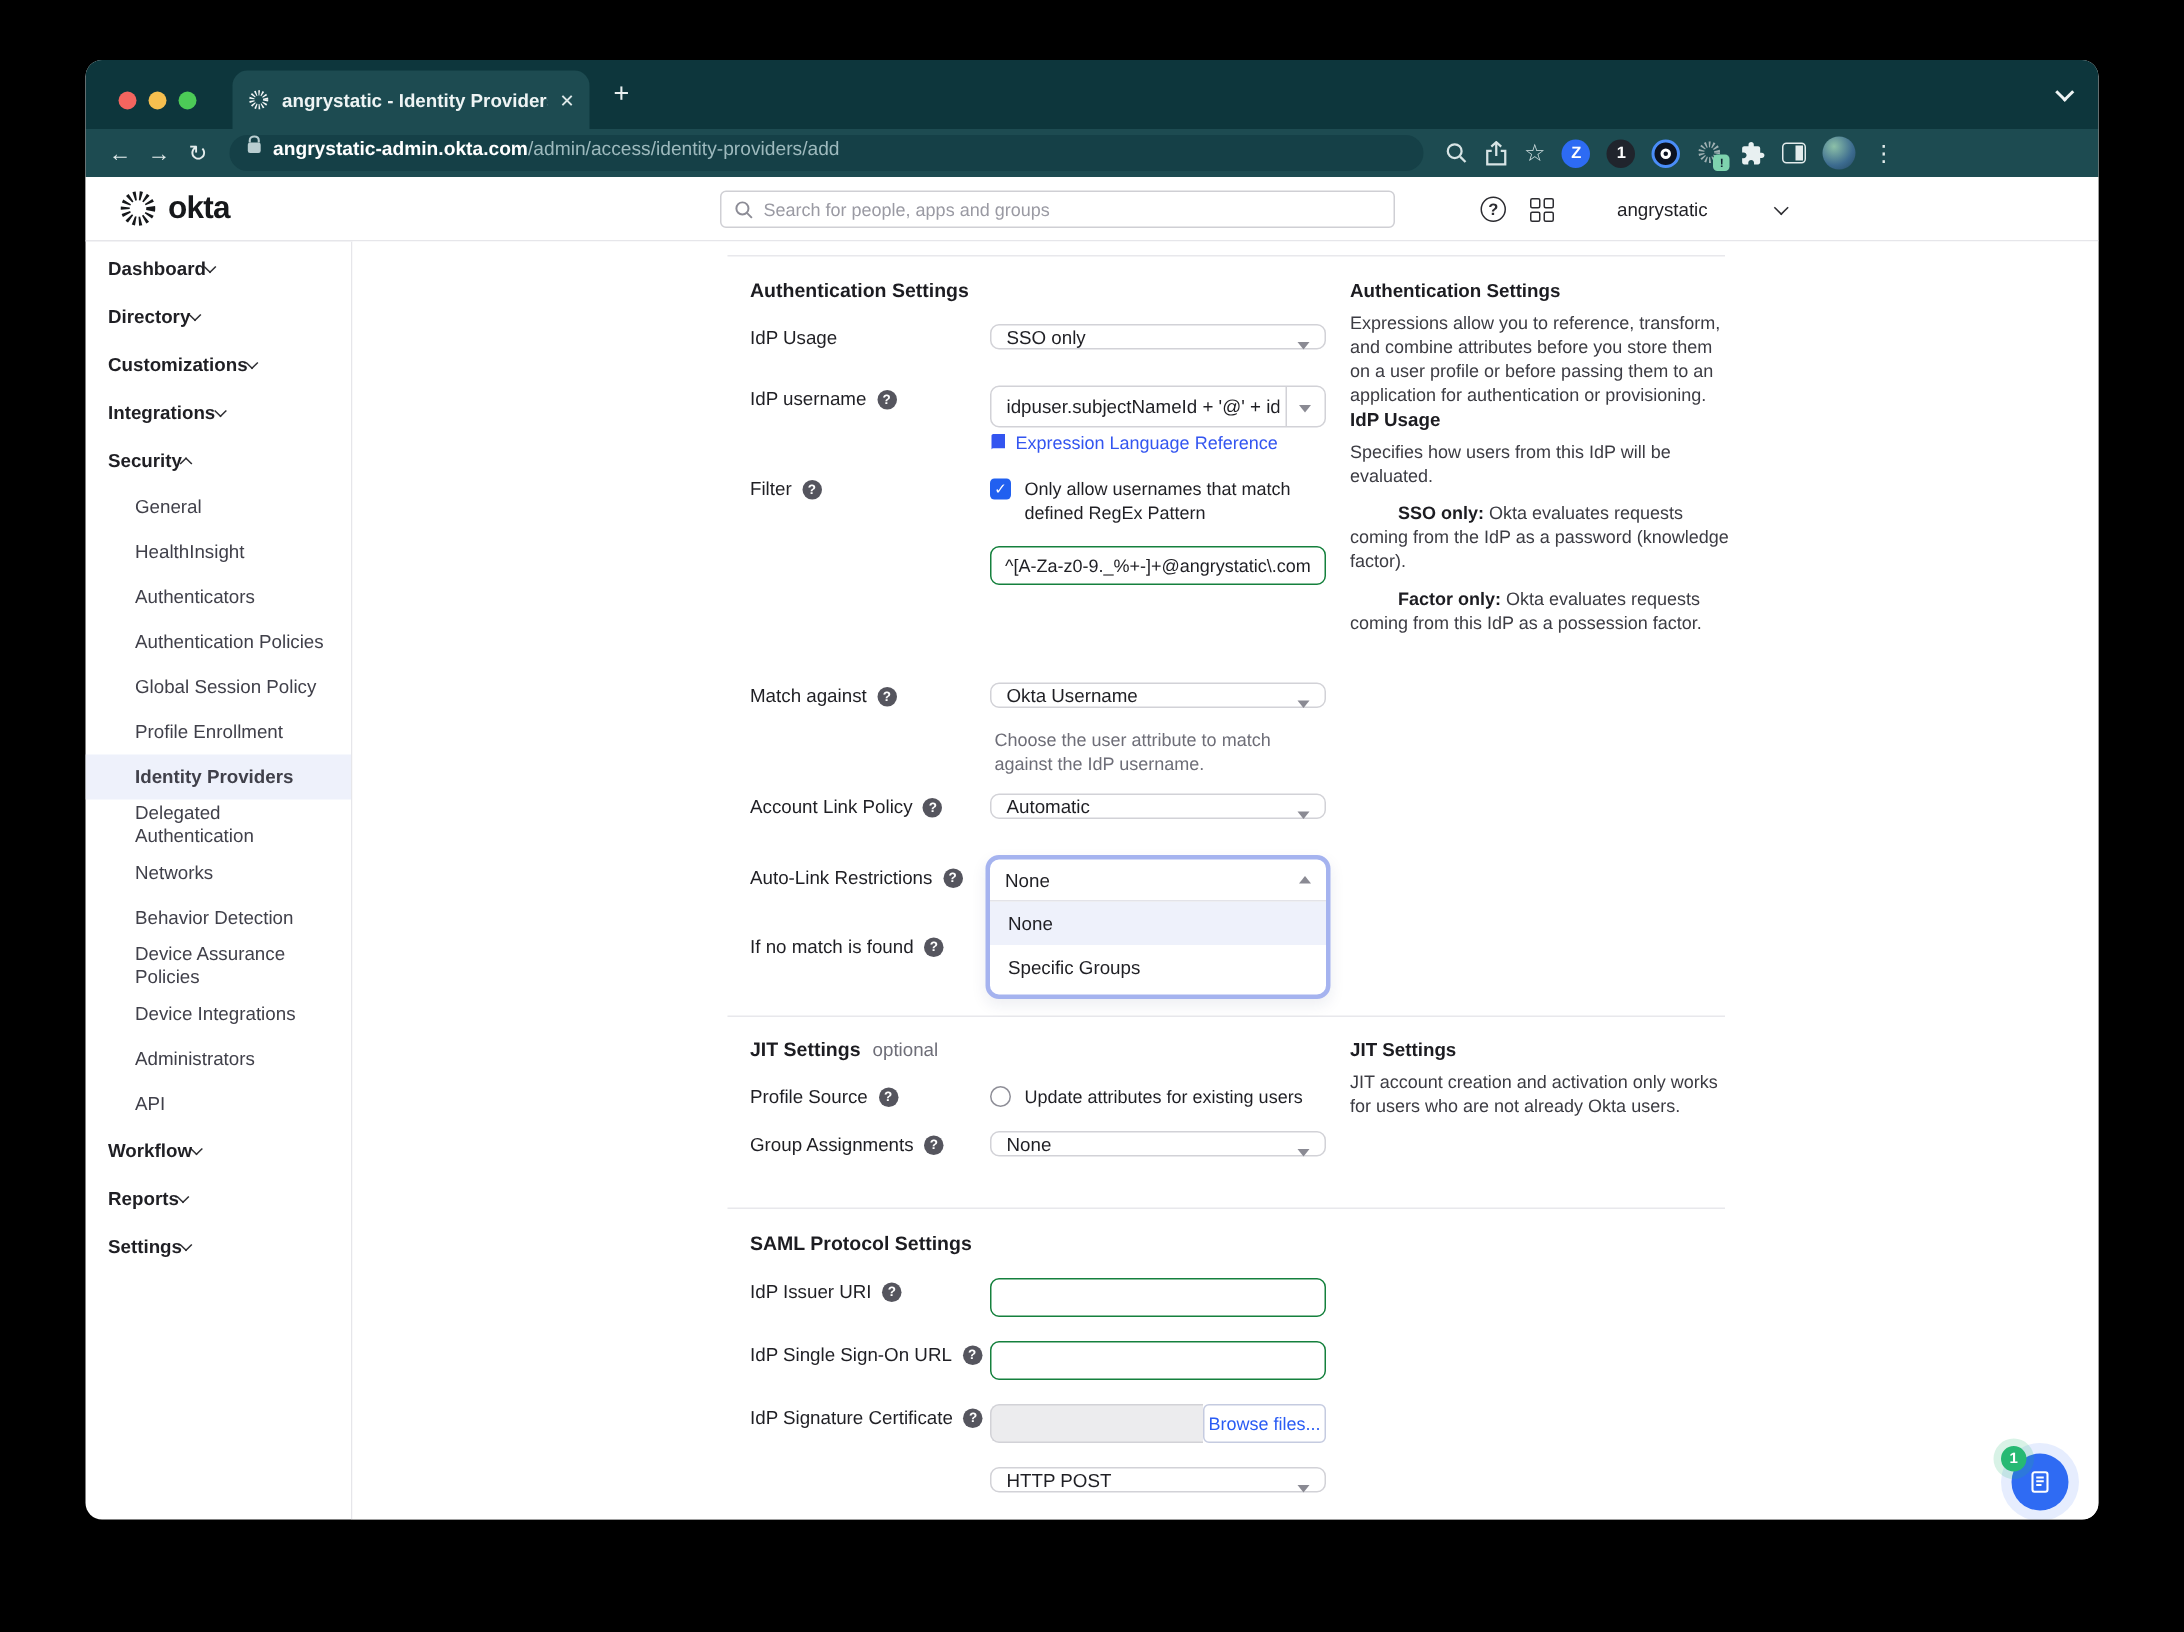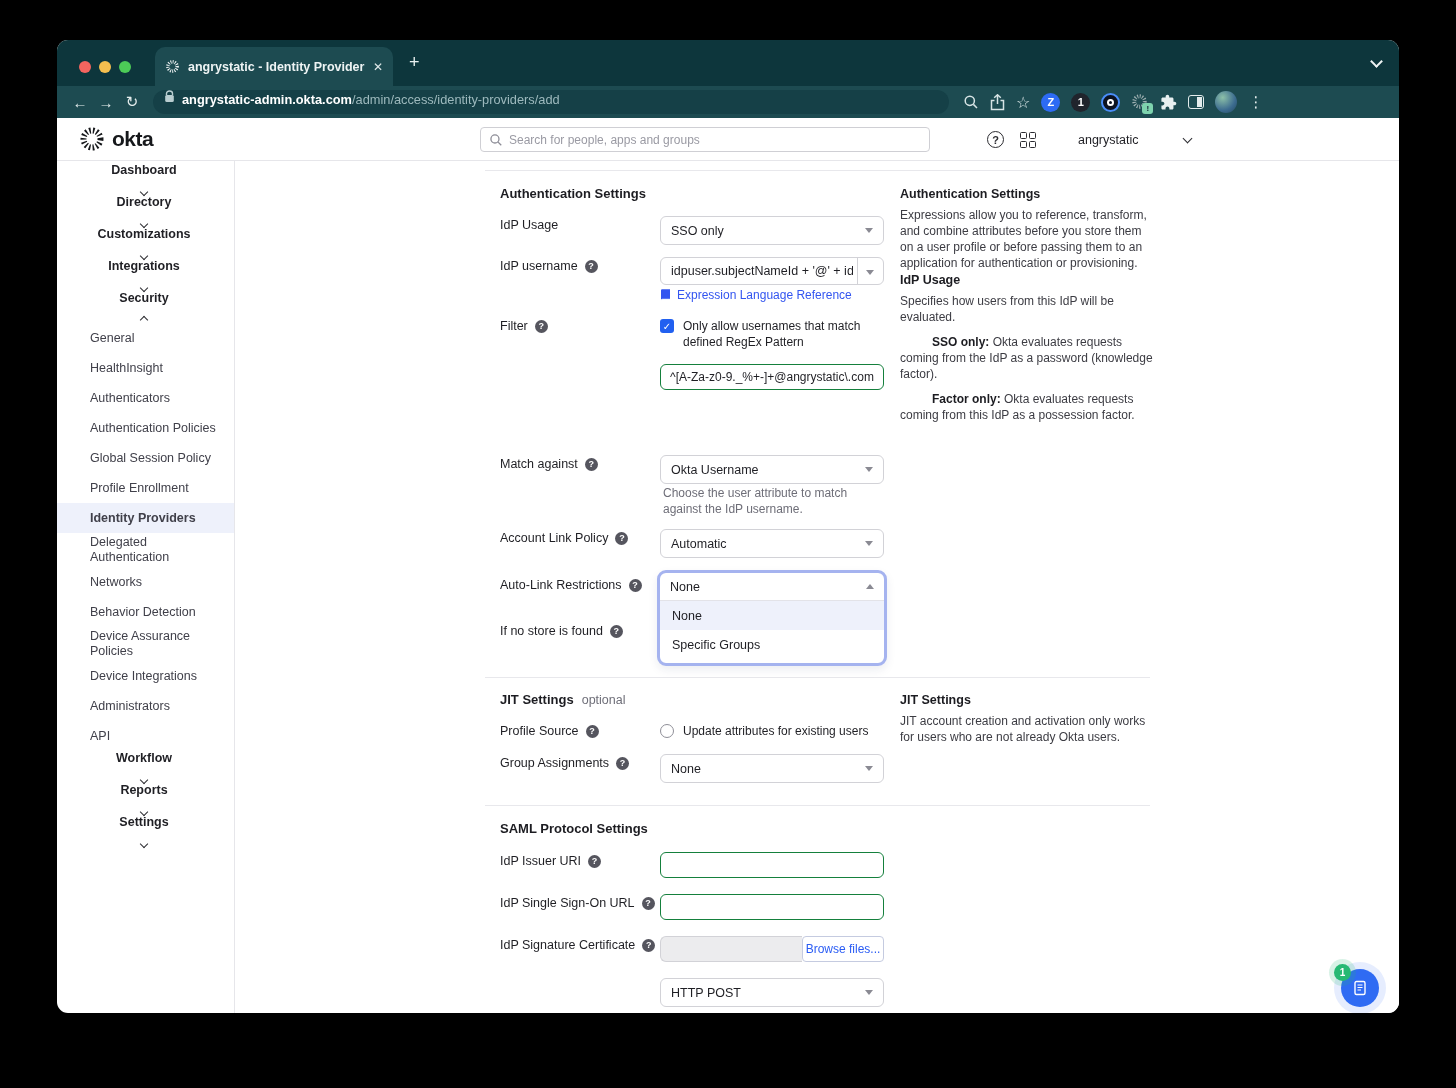--- a/index.html
+++ b/index.html
@@ -45,35 +45,35 @@
   .hdr-right { position:absolute; left:930px; top:0; height:43px; display:flex; align-items:center; gap:16px; }
   .help-circle { width:17px; height:17px; border:1.6px solid #2c2c31; border-radius:50%; color:#2c2c31; font-size:11px; font-weight:700; display:flex; align-items:center; justify-content:center; }
   .grid-ic { display:grid; grid-template-columns:7px 7px; grid-template-rows:7px 7px; gap:2px; }
   .grid-ic i { border:1.5px solid #2c2c31; border-radius:1.5px; }
   .account { margin-left:26px; font-size:12.5px; color:#1f1f24; }
   .acct-chev { margin-left:30px; width:7px; height:7px; border-right:1.6px solid #2c2c31; border-bottom:1.6px solid #2c2c31; transform:rotate(45deg); margin-top:-3px; }
 
   
   .app-body { display:flex; height:852px; }
   .sidebar { width:178px; border-right:1px solid #e6e6ea; padding-top:2px; }
-  .sb-section { height:32px; display:flex; align-items:center; justify-content:space-between; padding:0 18px 0 15px; font-size:12.5px; font-weight:700; color:#1f1f24; cursor:pointer;flex-direction:column; }
+  .sb-section { height:32px; display:flex; align-items:center; padding:0 18px 0 15px; font-size:12.5px; font-weight:700; color:#1f1f24; cursor:pointer; }
   .sb-child { min-height:30px; display:flex; align-items:center; padding:2px 16px 2px 33px; font-size:12.5px; color:#40404a; cursor:pointer; line-height:15px; }
   .sb-selected { background:#eef1fb;font-weight:bold; }
   .chev { width:6px; height:6px; border-right:1.5px solid #2c2c31; border-bottom:1.5px solid #2c2c31; }
   .chev-down { transform:rotate(45deg); margin-top:-2px; }
   .chev-up { transform:rotate(-135deg); margin-top:3px; }
 
   .main { position:relative; flex:1; overflow:hidden; background:#fff; }
   .hr { position:absolute; left:250px; width:665px; height:1px; background:#e8e8ec; }
   .sec-head { position:absolute; left:265px; font-size:13px; font-weight:700; color:#1c1c21; }
   .opt { font-weight:400; color:#6e6e78; font-size:12.5px; margin-left:8px; }
   .flabel { position:absolute; left:265px; font-size:12.5px; color:#1f1f24; display:flex; align-items:center; gap:7px; }
   .q { width:13px; height:13px; border-radius:50%; background:#55555e; color:#fff; font-size:9px; font-weight:700; display:inline-flex; align-items:center; justify-content:center; }
   .ctl { position:absolute; left:425px; width:224px; }
-  .select { height:29px; border:1px solid #d2d2d7; border-radius:6px; background:#fff; display:flex; align-items:center; padding:0 10px; font-size:12.5px; color:#1f1f24; position:relative; cursor:pointer; }
+  .select { height:17px; border:1px solid #d2d2d7; border-radius:6px; background:#fff; display:flex; align-items:center; padding:0 10px; font-size:12.5px; color:#1f1f24; position:relative; cursor:pointer; }
   .sel-arrow { position:absolute; right:10px; top:11px; width:0; height:0; border-left:4px solid transparent; border-right:4px solid transparent; border-top:5px solid #8a8a93; }
   .sel-arrow-up { position:absolute; right:10px; top:11px; width:0; height:0; border-left:4px solid transparent; border-right:4px solid transparent; border-bottom:5px solid #8a8a93; }
   .sel-split { position:absolute; right:0; top:0; bottom:0; width:26px; border-left:1px solid #d2d2d7; }
   .tinput { height:26px; width:224px; border:1px solid #15803d; border-radius:6px; padding:0 9px; font-size:12px; color:#1f1f24; font-family:"Liberation Sans",sans-serif; outline:none; }
   .helper { position:absolute; left:428px; width:218px; font-size:12px; color:#6e6e78; line-height:16px; }
   .blue-link { display:flex; align-items:center; gap:6px; font-size:12px; color:#3355f0; cursor:pointer; }
   .cb-row { position:absolute; left:425px; display:flex; gap:9px; }
   .cb-checked { width:14px; height:14px; border-radius:3px; background:#2160f0; color:#fff; font-size:10px; display:flex; align-items:center; justify-content:center; flex:none; margin-top:1px; }
   .cb-empty { width:14px; height:14px; border-radius:50%; border:1.5px solid #8f8f98; background:#fff; flex:none; margin-top:1px; }
   .cb-label { font-size:12px; color:#1f1f24; line-height:16px; width:205px; }
@@ -349,21 +349,21 @@
             <span class="sel-arrow-up"></span>
           </div>
         <div id="autolink-menu">
             <div class="combo-opt hl">None</div>
             <div class="combo-opt">Specific Groups</div>
           </div>
         <div class="combo-pad"></div>
       </div>
 
       <div class="flabel" style="top:463px">
-          <span>If no store is found</span>
+          <span>If no match is found</span>
           <span class="q">?</span>
         </div>
 
       <div class="hr" style="top:516px"></div>
 
       <div class="sec-head" style="top:531px"><span>JIT Settings</span><span class="opt">optional</span></div>
 
       <div class="flabel" style="top:563px">
           <span>Profile Source</span>
           <span class="q">?</span>

